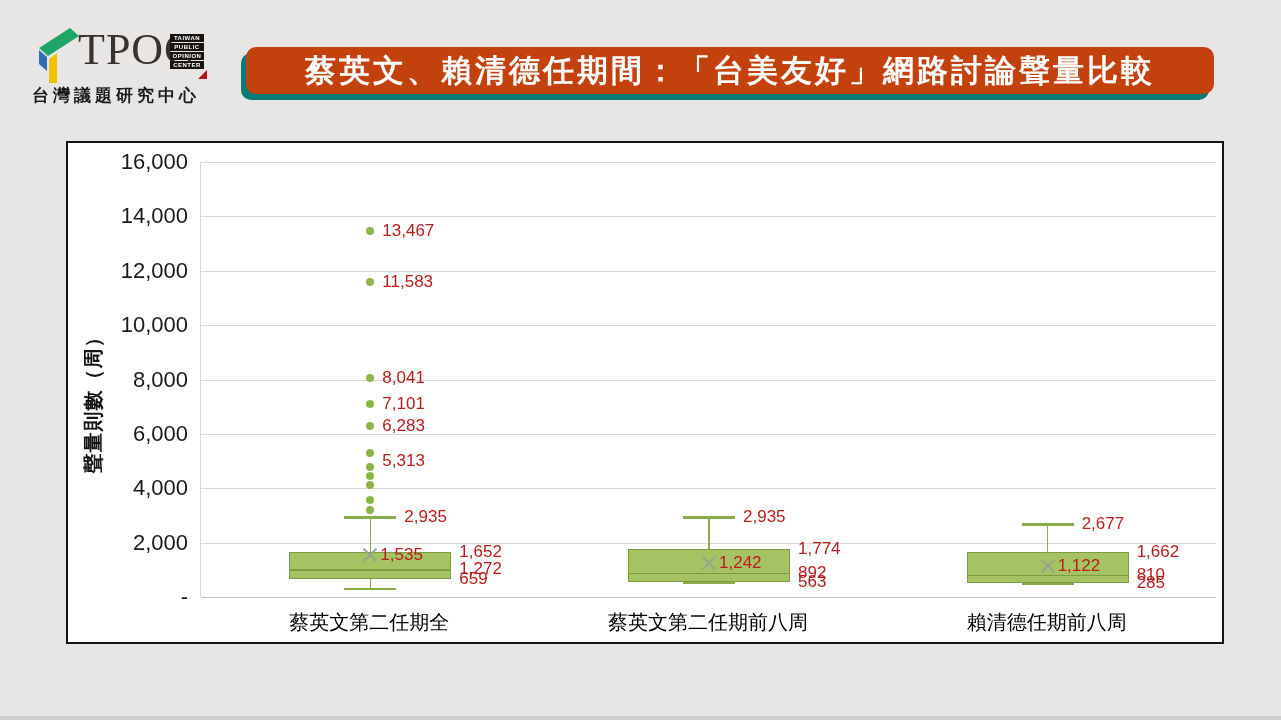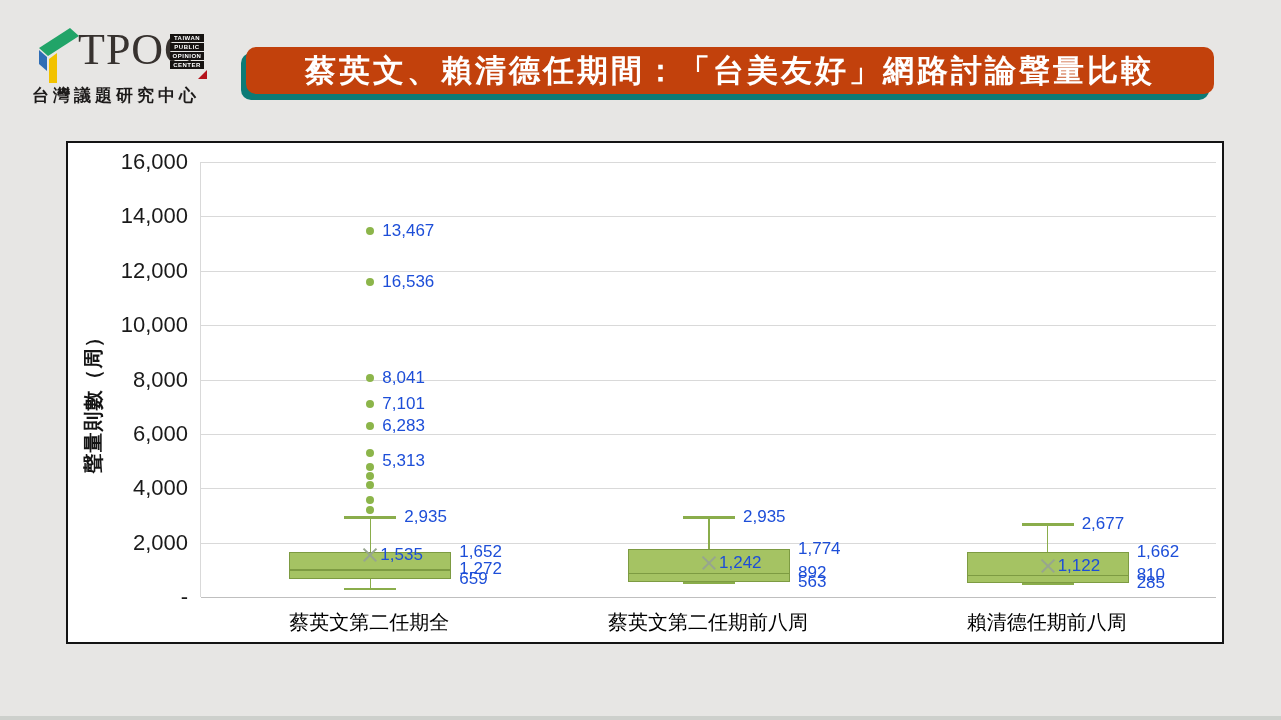--- a/index.html
+++ b/index.html
@@ -35,21 +35,21 @@
           border-left:1px solid #d9d9d9; }
   .gridline { position:absolute; left:0; width:100%; height:1px; }
   .ytick { position:absolute; left:0; width:120px; text-align:right; font-size:22px; color:#1a1a1a;
            transform:translateY(-50%); white-space:nowrap; }
   .xlabel { position:absolute; width:300px; text-align:center; font-size:20px; color:#000; }
   .vline { position:absolute; width:1.5px; }
   .cap { position:absolute; height:2.5px; }
   .box { position:absolute; border:1.5px solid; }
   .median { position:absolute; height:1.5px; }
   .dot { position:absolute; width:8px; height:8px; border-radius:50%; }
-  .dlabel { position:absolute; font-size:17px; color:#1d4ed8; transform:translateY(-50%); white-space:nowrap; }
+  .dlabel { position:absolute; font-size:17px; color:#b91c1c; transform:translateY(-50%); white-space:nowrap; }
   .mean-x { position:absolute; width:18px; height:18px; }
   .mean-x::before,.mean-x::after { content:""; position:absolute; left:0; top:8px; width:18px; height:1.7px;
                                    background:#97a58f; }
   .mean-x::before { transform:rotate(45deg); }
   .mean-x::after  { transform:rotate(-45deg); }
 
   
   .footer-badge { position:absolute; left:918px; top:684px; width:363px; height:34px; z-index:2;
                   clip-path:polygon(28px 0,100% 0,100% 100%,0 100%); color:#fff; font-weight:bold;
                   font-size:19px; letter-spacing:1.5px; display:flex; align-items:center;
@@ -102,21 +102,21 @@
           <div class="median" style="left: 88.3333px; top: 407.187px; width: 162px; background: rgb(125, 155, 66);"></div>
           <div class="mean-x" style="left: 160.333px; top: 384.267px;"></div>
           <div class="dlabel" style="left: 203.333px; top: 355.205px;">2,935</div>
           <div class="dlabel" style="left: 258.333px; top: 390.086px;">1,652</div>
           <div class="dlabel" style="left: 258.333px; top: 407.187px;">1,272</div>
           <div class="dlabel" style="left: 258.333px; top: 417.083px;">659</div>
           <div class="dlabel" style="left: 179.333px; top: 393.267px;">1,535</div>
           <div class="dot" style="left: 165.333px; top: 64.8659px; background: rgb(140, 181, 74);"></div>
           <div class="dlabel" style="left: 181.333px; top: 68.8659px;">13,467</div>
           <div class="dot" style="left: 165.333px; top: 116.087px; background: rgb(140, 181, 74);"></div>
-          <div class="dlabel" style="left: 181.333px; top: 120.087px;">16,536</div>
+          <div class="dlabel" style="left: 181.333px; top: 120.087px;">11,583</div>
           <div class="dot" style="left: 165.333px; top: 212.385px; background: rgb(140, 181, 74);"></div>
           <div class="dlabel" style="left: 181.333px; top: 216.385px;">8,041</div>
           <div class="dot" style="left: 165.333px; top: 237.942px; background: rgb(140, 181, 74);"></div>
           <div class="dlabel" style="left: 181.333px; top: 241.942px;">7,101</div>
           <div class="dot" style="left: 165.333px; top: 260.181px; background: rgb(140, 181, 74);"></div>
           <div class="dlabel" style="left: 181.333px; top: 264.181px;">6,283</div>
           <div class="dot" style="left: 165.333px; top: 286.553px; background: rgb(140, 181, 74);"></div>
           <div class="dlabel" style="left: 181.333px; top: 290.553px; margin-top: 8px;">5,313</div>
           <div class="dot" style="left: 165.333px; top: 300.772px; background: rgb(140, 181, 74);"></div>
           <div class="dot" style="left: 165.333px; top: 309.744px; background: rgb(140, 181, 74);"></div>

